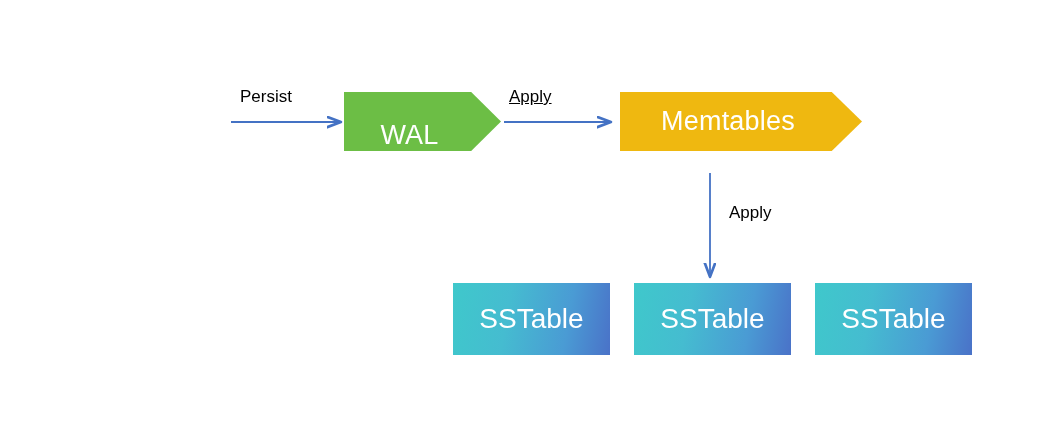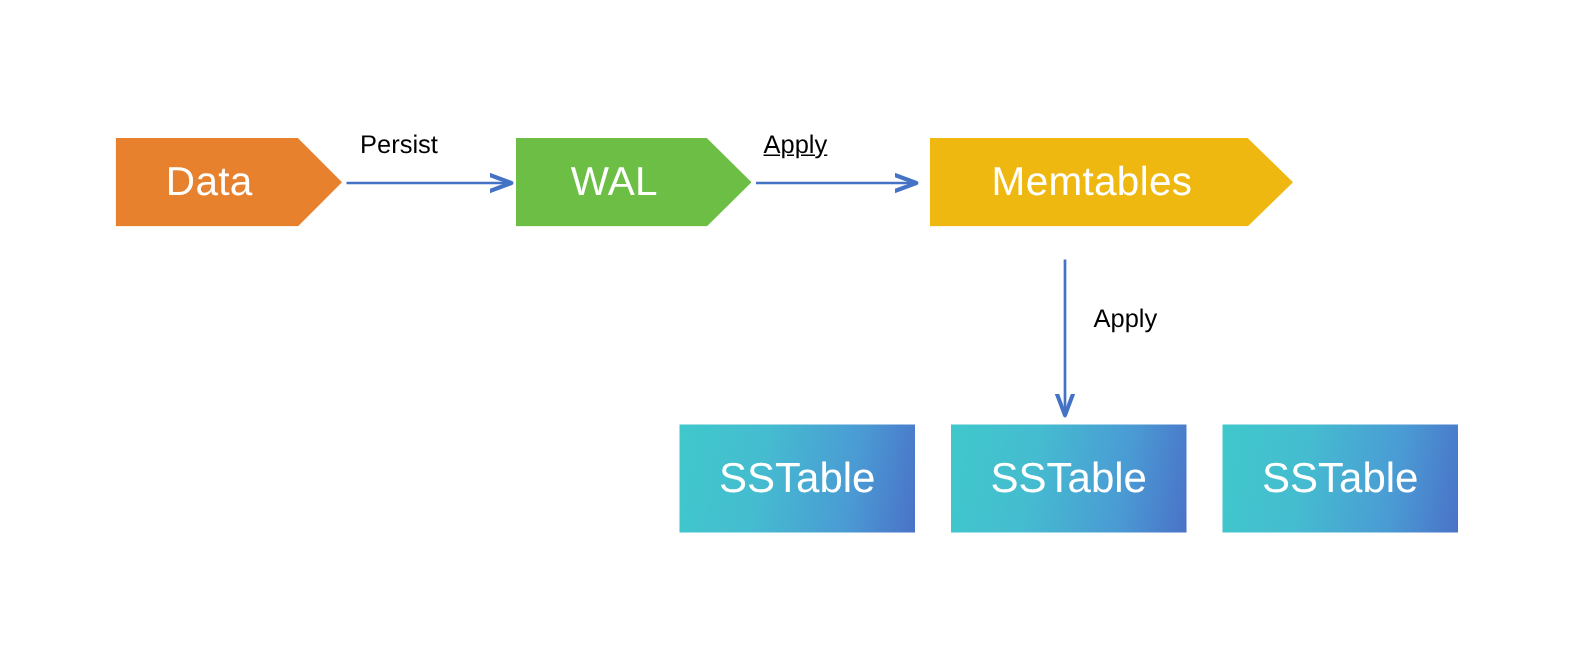--- a/index.html
+++ b/index.html
@@ -44,20 +44,21 @@
     background: #E8812E;
     clip-path: polygon(0 0, 80.5% 0, 100% 50%, 80.5% 100%, 0 100%);
   }
   #node-wal {
     left: 344px;
     top: 92px;
     width: 157px;
     height: 59px;
     background: #6CBE45;
     clip-path: polygon(0 0, 81% 0, 100% 50%, 81% 100%, 0 100%);
+    align-items: flex-end;
   }
   #node-memtables {
     left: 620px;
     top: 92px;
     width: 242px;
     height: 59px;
     background: #EFB810;
     clip-path: polygon(0 0, 87.5% 0, 100% 50%, 87.5% 100%, 0 100%);
   }
   .sstable-box {
@@ -109,23 +110,20 @@
       </marker>
     </defs>
 
     <line x1="231" y1="122" x2="340" y2="122" stroke="#4472C4" stroke-width="1.8" marker-end="url(#arrowhead)"></line>
 
     <line x1="504" y1="122" x2="610" y2="122" stroke="#4472C4" stroke-width="1.8" marker-end="url(#arrowhead)"></line>
 
     <line x1="710" y1="173" x2="710" y2="276" stroke="#4472C4" stroke-width="1.8" marker-end="url(#arrowhead)"></line>
   </svg>
 
-  <div class="node-chevron" id="node-data">
-    <span class="node-label">Data</span>
-  </div>
 
   <div class="node-chevron" id="node-wal">
     <span class="node-label">WAL</span>
   </div>
 
   <div class="node-chevron" id="node-memtables">
     <span class="node-label">Memtables</span>
   </div>
 
   <div class="sstable-box" id="sstable-1">

